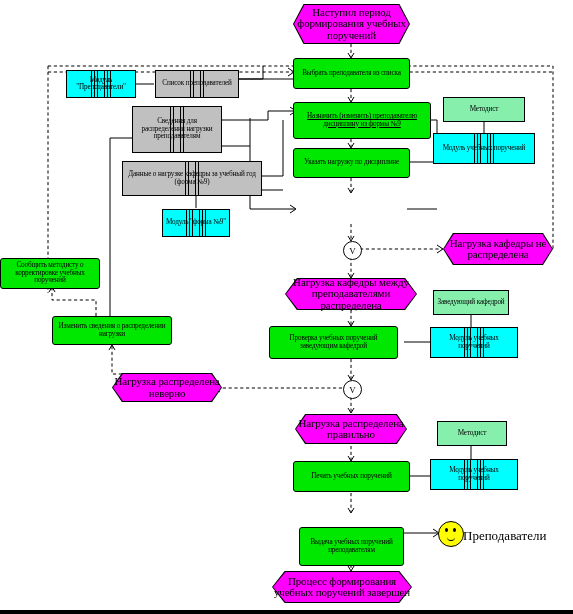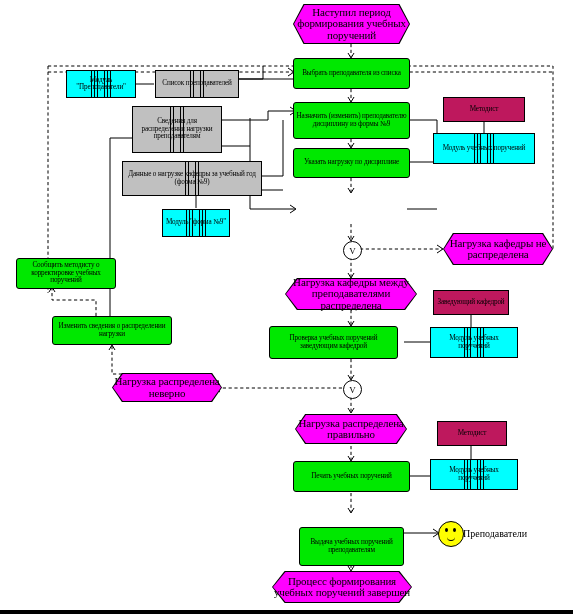--- a/index.html
+++ b/index.html
@@ -26,35 +26,35 @@
   
   .info{background:#c0c0c0;border:1.2px solid #000;}
   .info::before,.info::after{content:"";position:absolute;top:0;bottom:0;width:0;}
   .bars{position:absolute;top:0;bottom:0;pointer-events:none;}
   .bars i{position:absolute;top:0;bottom:0;width:1px;background:#000;}
 
   
   .mod{background:#00ffff;border:1.2px solid #000;}
 
   
-  .org{background:#be185d;border:1.2px solid #000;}
+  .org{background:#86efac;border:1.2px solid #000;}
 
   
   .conn{position:absolute;width:17px;height:17px;border:1.2px solid #000;border-radius:50%;
         background:#fff;display:flex;align-items:center;justify-content:center;
         font-size:9px;font-family:"Liberation Serif",serif;z-index:7;}
 
   
   .person{position:absolute;width:24px;height:24px;border-radius:50%;background:#ffff00;
           border:1.2px solid #000;z-index:6;}
   .person .eye{position:absolute;width:3px;height:4px;border-radius:50%;background:#000;top:6px;}
   .person .eye.l{left:6px;} .person .eye.r{left:14px;}
   .person .mouth{position:absolute;left:8px;top:14px;width:8px;height:4px;
                  border-bottom:1.2px solid #000;border-radius:0 0 8px 8px;}
-  .person-label{position:absolute;font-size:10px;color:#000;z-index:6;white-space:nowrap;text-align:right;}
+  .person-label{position:absolute;font-size:13px;color:#000;z-index:6;white-space:nowrap;text-align:right;}
 
   
   #edges{position:absolute;left:0;top:0;width:573px;height:614px;z-index:2;}
   #edges line,#edges path,#edges polyline{fill:none;stroke:#000;stroke-width:1;}
   .dash{stroke-dasharray:3.2 2.6;}
   .arrow{fill:none;stroke:#000;stroke-width:1;}
 
   .outerframe{position:absolute;left:0;top:0;width:573px;height:612px;
               border-bottom:2px solid #000;box-sizing:border-box;z-index:1;}
 </style>
@@ -167,21 +167,21 @@
   <div class="ev-wrap" style="left:293px;top:4px;width:117px;height:40px;">
     <div class="hx"></div>
     <div class="hxi"></div>
     <div class="hxt">Наступил период формирования учебных поручений</div>
   </div>
 
   <div class="node fn" style="left:293px;top:58px;width:117px;height:31px;">
     <span>Выбрать преподавателя из списка</span>
   </div>
 
-  <div class="node fn" style="left:293px;top:102px;width:117px;height:37px;">
+  <div class="node fn" style="left:293px;top:102px;width:138px;height:37px;text-decoration:underline;">
     <span>Назначить (изменить) преподавателю дисциплину из формы №9</span>
   </div>
 
   <div class="node fn" style="left:293px;top:148px;width:117px;height:30px;">
     <span>Указать нагрузку по дисциплине</span>
   </div>
 
 
   <div class="node mod" style="left:66px;top:70px;width:70px;height:28px;">
     <div class="bars">
@@ -296,21 +296,21 @@
   <div class="ev-wrap" style="left:112px;top:373px;width:110px;height:29px;">
     <div class="hx"></div>
     <div class="hxi"></div>
     <div class="hxt">Нагрузка распределена неверно</div>
   </div>
 
   <div class="node fn" style="left:52px;top:316px;width:120px;height:29px;text-align:center;">
     <span>Изменить сведения о распределении нагрузки</span>
   </div>
 
-  <div class="node fn" style="left:16px;top:258px;width:100px;height:31px;">
+  <div class="node fn" style="left:0;top:258px;width:100px;height:31px;">
     <span>Сообщить методисту о корректировке учебных поручений</span>
   </div>
 
   <div class="ev-wrap" style="left:295px;top:414px;width:112px;height:30px;">
     <div class="hx"></div>
     <div class="hxi"></div>
     <div class="hxt">Нагрузка распределена правильно</div>
   </div>
 
   <div class="node fn" style="left:293px;top:461px;width:117px;height:31px;">

